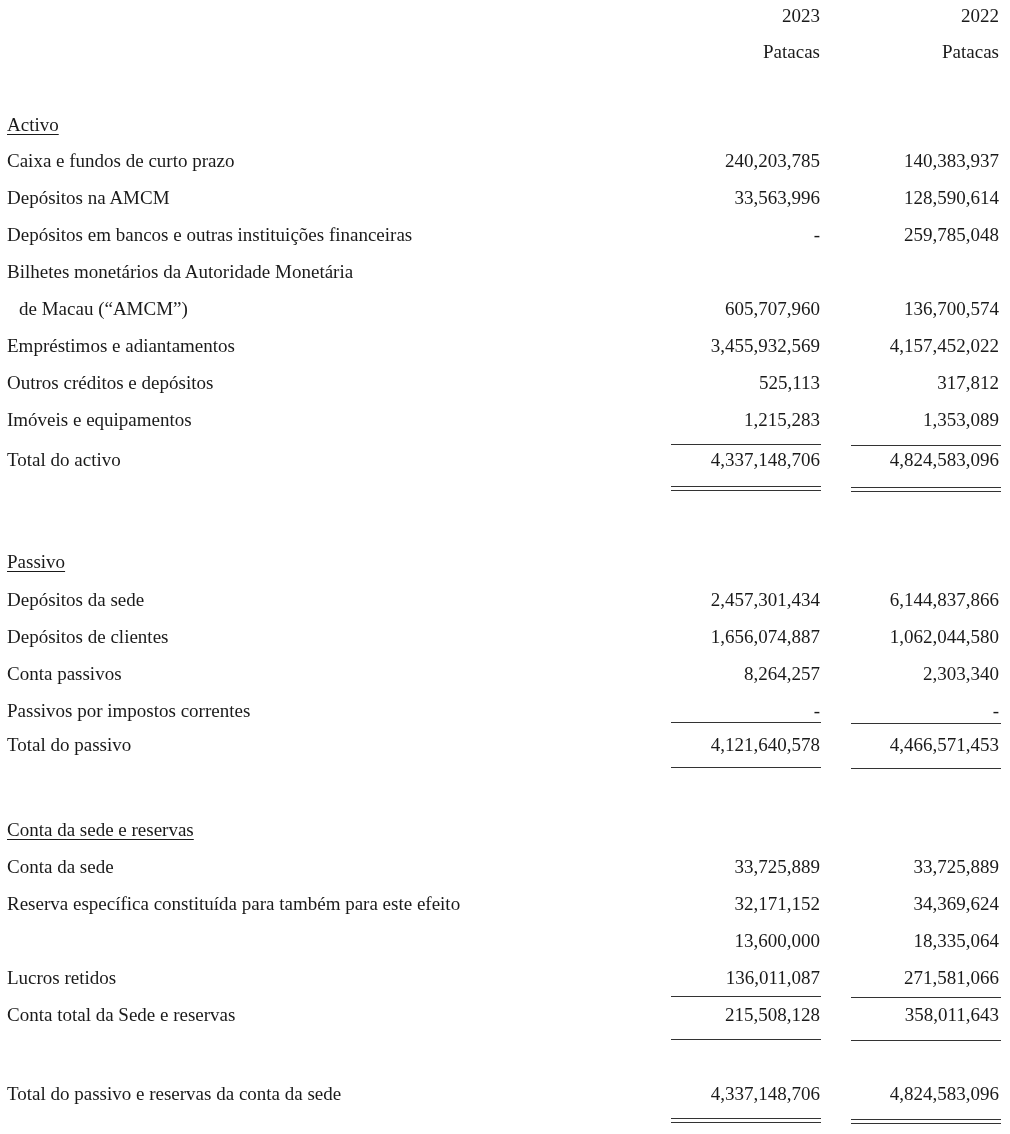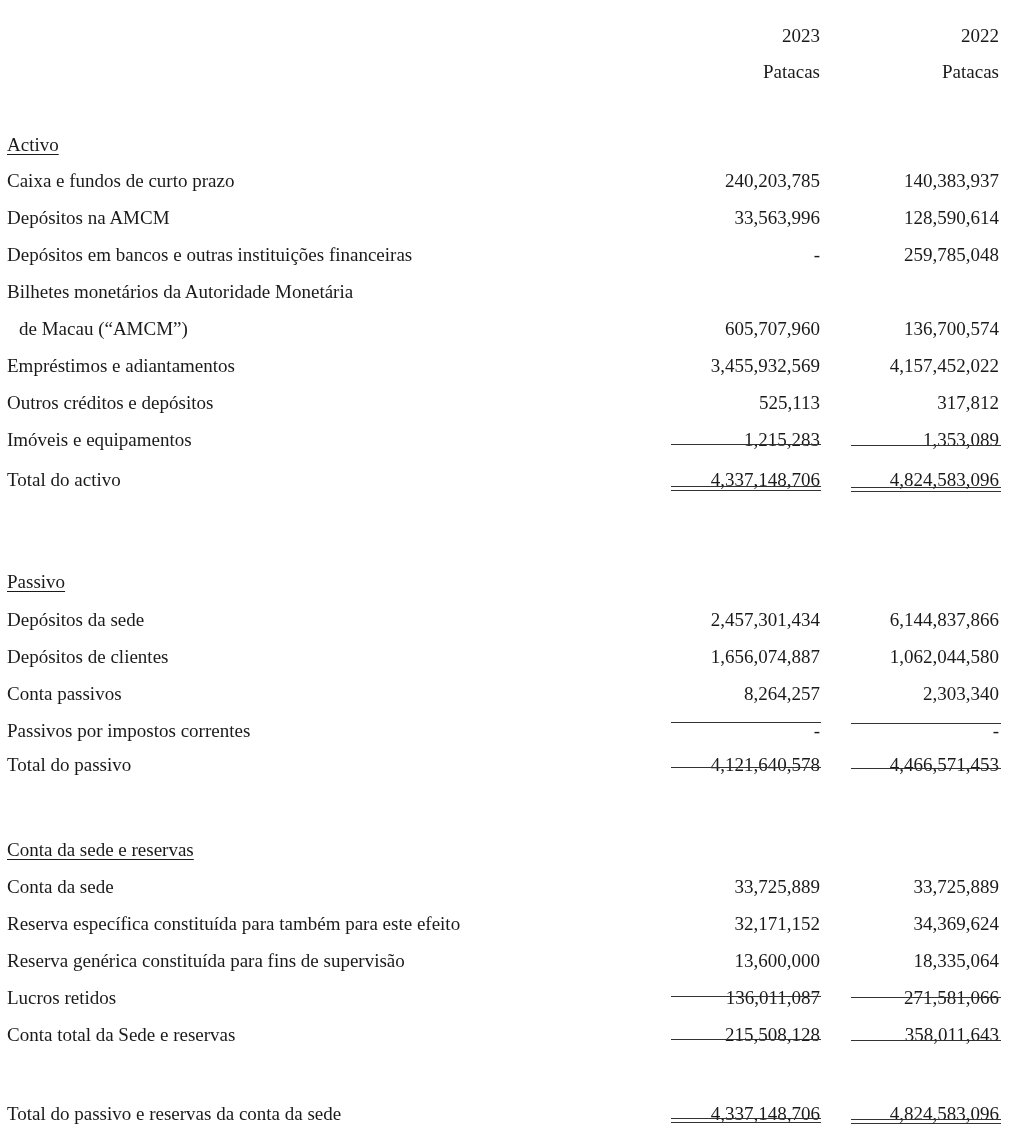--- a/index.html
+++ b/index.html
@@ -1,18 +1,18 @@
 <!DOCTYPE html>
 <html><head>
 <meta charset="utf-8">
 <style>
   html, body { margin: 0; padding: 0; background: #ffffff; }
   body { width: 1010px; height: 1134px; position: relative; overflow: hidden;
          font-family: "Liberation Serif", "DejaVu Serif", serif; color: #1a1a1a; font-size: 19px; }
-  .row { position: absolute; left: 0; width: 1010px; height: 24px; line-height: 24px; margin-top: 20px; }
+  .row { position: absolute; left: 0; width: 1010px; height: 24px; line-height: 24px; }
   .lbl { position: absolute; left: 7px; white-space: nowrap; }
   .lbl.indent { left: 19px; }
   .head { text-decoration: underline; text-underline-offset: 3px; }
   .v1, .v2 { position: absolute; text-align: right; white-space: nowrap; }
   .v1 { right: 190px; }
   .v2 { right: 11px; text-align: center; }
   .rule { position: absolute; height: 0; border-top: 1.3px solid #333; }
   .rule.c1 { left: 671px; width: 150px; }
   .rule.c2 { left: 851px; width: 150px; }
   .dbl { border-top: 1.3px solid #333; height: 3px; border-bottom: 1.3px solid #333; }
@@ -120,21 +120,20 @@
   <span class="lbl">Conta da sede</span>
   <span class="v1">33,725,889</span>
   <span class="v2">33,725,889</span>
 </div>
 <div class="row" style="top:892px">
   <span class="lbl">Reserva específica constituída para também para este efeito</span>
   <span class="v1">32,171,152</span>
   <span class="v2">34,369,624</span>
 </div>
 <div class="row" style="top:929px">
-  <span class="lbl">Reserva genérica constituída para fins de supervisão</span>
   <span class="v1">13,600,000</span>
   <span class="v2">18,335,064</span>
 </div>
 <div class="row" style="top:966px">
   <span class="lbl">Lucros retidos</span>
   <span class="v1">136,011,087</span>
   <span class="v2">271,581,066</span>
 </div>
 <div class="rule c1" style="top:996px"></div>
 <div class="rule c2" style="top:997px"></div>

